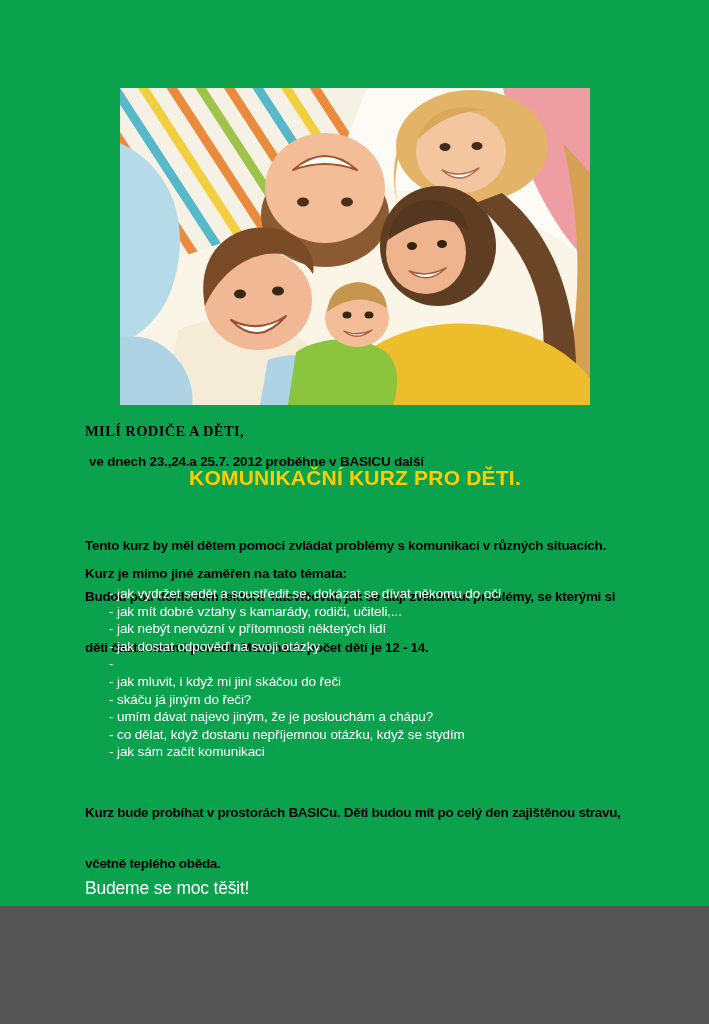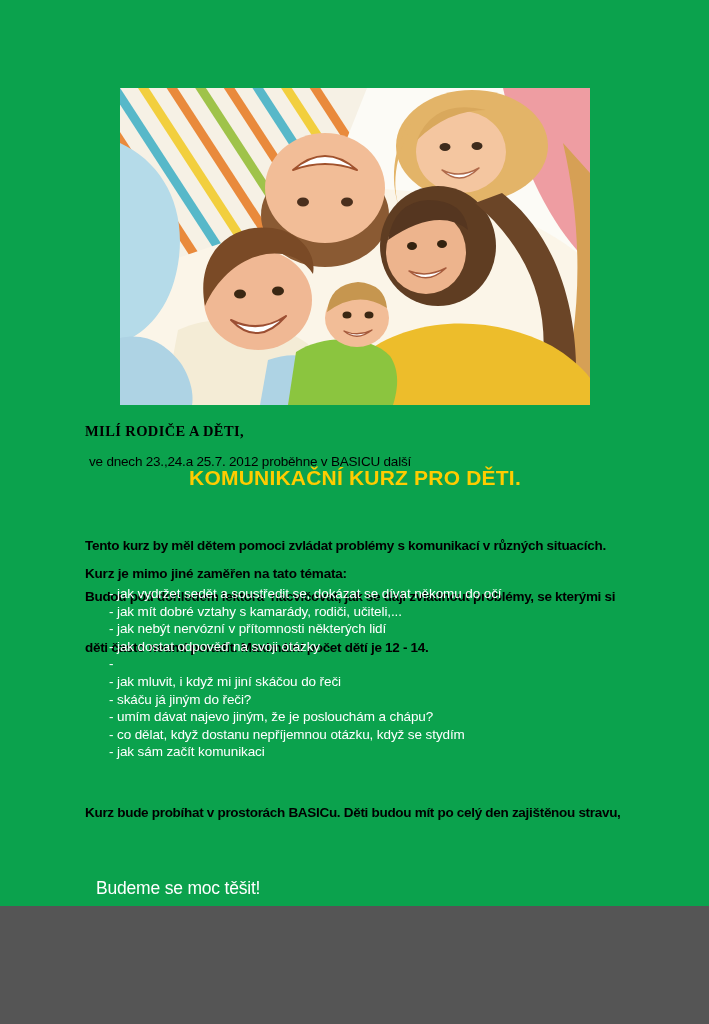--- a/index.html
+++ b/index.html
@@ -23,21 +23,21 @@
     position:absolute;left:120px;top:88px;width:470px;height:317px;
   }
   .photo svg{display:block;width:100%;height:100%;}
   .greeting{
     position:absolute;left:85px;top:423px;
     font-family:"Liberation Serif",serif;
     font-weight:bold;font-size:14.5px;letter-spacing:0.4px;
   }
   .intro{
     position:absolute;left:89px;top:454px;
-    font-weight:normal;font-size:13.5px;letter-spacing:-0.2px;text-align:center;
+    font-weight:bold;font-size:13.5px;letter-spacing:-0.2px;text-align:center;
   }
   .course-title{
     position:absolute;left:85px;top:466px;width:540px;
     text-align:center;
     font-weight:bold;font-size:21px;letter-spacing:0.2px;
     color:var(--title,#ffcc00);
   }
   .para{
     position:absolute;left:85px;
     font-weight:bold;font-size:13.5px;line-height:17px;
@@ -52,21 +52,21 @@
     position:absolute;left:85px;top:585px;
     list-style:none;
     color:var(--light_text,#fff);
     font-size:13.5px;font-weight:normal;letter-spacing:-0.1px;
   }
   .topics li{display:flex;height:17.6px;line-height:17.6px;}
   .topics .dash{display:inline-block;width:32px;padding-left:24px;}
   .p-venue{top:770px;}
   .p-age{top:818px;}
   .closing{
-    position:absolute;left:96px;top:878px;
+    position:absolute;left:85px;top:878px;
     color:var(--light_text,#fff);
     font-size:17.5px;letter-spacing:-0.2px;
   }
   .website{
     position:absolute;left:85px;top:916px;
     color:var(--light_text,#fff);
     font-size:16px;letter-spacing:-0.2px;
   }
 </style>
 </head>
@@ -202,20 +202,21 @@
         <span>co dělat, když dostanu nepříjemnou otázku, když se stydím</span>
       </li>
     <li>
         <span class="dash">-</span>
         <span>jak sám začít komunikaci</span>
       </li>
   </ul>
 
   <div class="para p-venue">
     <div>Kurz bude probíhat v prostorách BASICu. Děti budou mít po celý den zajištěnou stravu,</div>
+    <div>včetně teplého oběda.</div>
   </div>
 
 
   <div class="closing">Budeme se moc těšit!</div>
 
   <div class="website">www.basic.cz</div>
 
 </div>
 
 </body></html>

